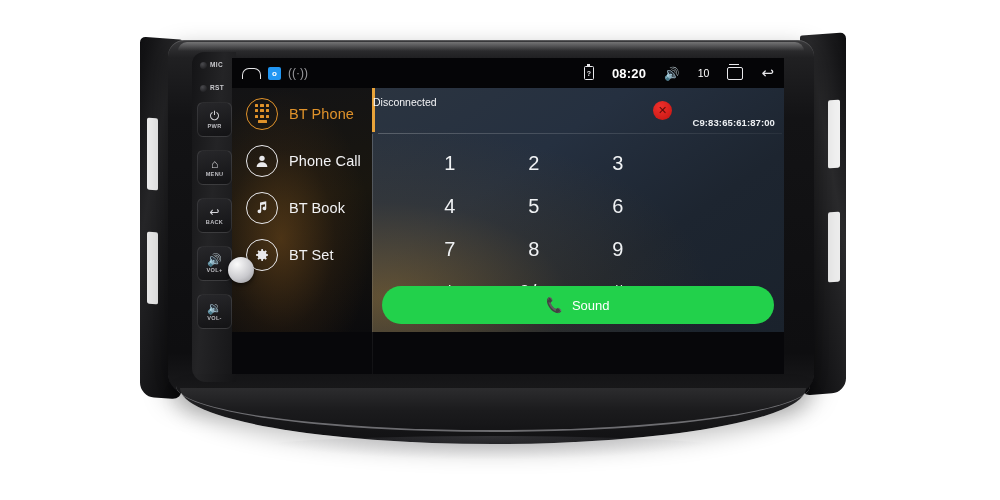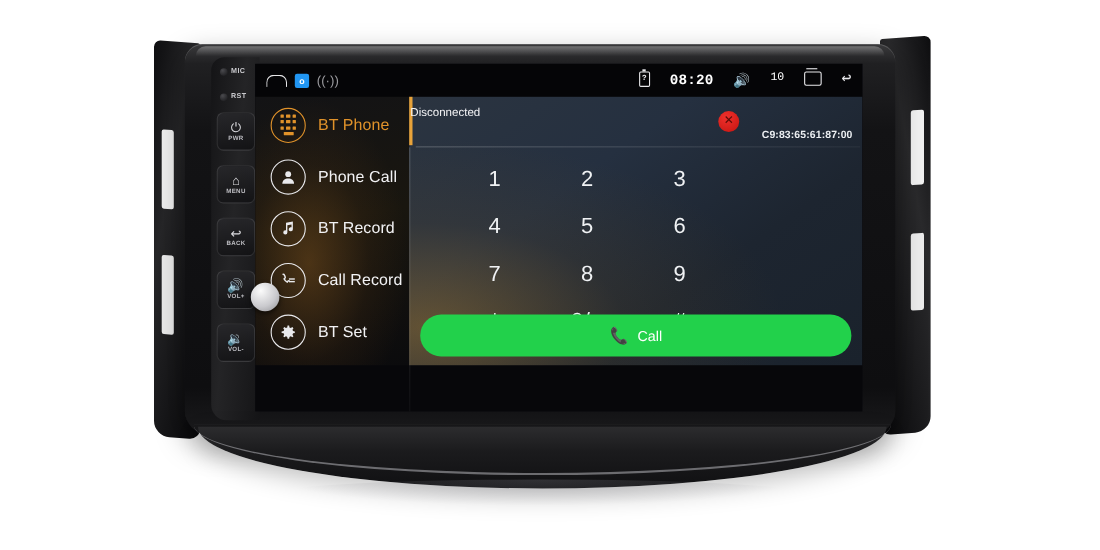--- a/index.html
+++ b/index.html
@@ -93,21 +93,21 @@
     background:#07070a;overflow:hidden;
   }
 
   
   .statusbar{
     position:absolute;left:0;top:0;width:100%;height:30px;background:#050507;
     display:flex;align-items:center;justify-content:space-between;
     padding:0 10px;box-sizing:border-box;
   }
   .sb-left{display:flex;align-items:center;gap:7px;}
-  .sb-right{display:flex;gap:18px;color:#ffffff;font-size:12.5px;font-family:Liberation Mono, monospace;}
+  .sb-right{display:flex;align-items:center;gap:18px;color:#ffffff;font-size:12.5px;}
   .ic-home{width:17px;height:10px;border:1.6px solid #e6e6e8;border-bottom:none;
            border-radius:7px 7px 0 0;}
   .ic-blue{width:13px;height:13px;background:#2196f3;border-radius:2px;display:flex;
            align-items:center;justify-content:center;color:#fff;font-size:8px;font-weight:700;}
   .ic-wifi{color:#9a9a9e;font-size:12px;line-height:12px;}
   .ic-batt{width:8px;height:12px;border:1.4px solid #e9e9ec;border-radius:1.5px;
            position:relative;display:flex;align-items:center;justify-content:center;
            color:#e9e9ec;font-size:7px;font-weight:700;}
   .ic-batt:before{content:"";position:absolute;top:-3px;left:2px;width:3px;height:1.6px;background:#e9e9ec;}
   .sb-time{font-size:13px;font-weight:600;letter-spacing:.2px;}
@@ -283,34 +283,24 @@
           </div>
           <div class="side-lbl">Phone Call</div>
         </div>
 
         <div class="side-item">
           <div class="side-ic">
             <svg width="15" height="15" viewBox="0 0 24 24" fill="#e9e9ec" aria-hidden="true">
               <path d="M10 18a3 3 0 1 1-3-3c.4 0 .7.06 1 .17V4l10-2v11.5a3 3 0 1 1-2-2.83V6.6l-6 1.2z"></path>
             </svg>
           </div>
-          <div class="side-lbl">BT Record</div>
-        </div>
-
-
-        <div class="side-item">
-          <div class="side-ic">
-            <svg width="16" height="16" viewBox="0 0 24 24" aria-hidden="true">
-              <path d="M5 3.5c1 0 1.6.4 2 1.4l.9 2.2c.3.8.1 1.4-.5 1.9l-1 .8c.9 1.9 2.4 3.4 4.3 4.3l.8-1c.5-.6 1.1-.8 1.9-.5" fill="none" stroke="#e9e9ec" stroke-width="2" stroke-linecap="round"></path>
-              <rect x="13" y="9" width="8" height="1.9" fill="#e9e9ec"></rect>
-              <rect x="13" y="12.6" width="8" height="1.9" fill="#e9e9ec"></rect>
-            </svg>
-          </div>
-          <div class="side-lbl">Call Record</div>
-        </div>
+          <div class="side-lbl">BT Book</div>
+        </div>
+
+
 
         <div class="side-item">
           <div class="side-ic">
             <svg width="16" height="16" viewBox="0 0 24 24" fill="#e9e9ec" aria-hidden="true">
               <path d="M12 8.2a3.8 3.8 0 1 0 0 7.6 3.8 3.8 0 0 0 0-7.6zm9 4.9v-2.2l-2.4-.4a6.9 6.9 0 0 0-.8-1.9l1.4-2-1.6-1.6-2 1.4a6.9 6.9 0 0 0-1.9-.8L13.3 3h-2.2l-.4 2.6c-.7.2-1.3.4-1.9.8l-2-1.4L5.2 6.6l1.4 2c-.4.6-.6 1.2-.8 1.9L3 10.9v2.2l2.8.4c.2.7.4 1.3.8 1.9l-1.4 2 1.6 1.6 2-1.4c.6.4 1.2.6 1.9.8l.4 2.5h2.2l.4-2.5c.7-.2 1.3-.4 1.9-.8l2 1.4 1.6-1.6-1.4-2c.4-.6.6-1.2.8-1.9z"></path>
             </svg>
           </div>
           <div class="side-lbl">BT Set</div>
         </div>
       </div>
@@ -335,21 +325,21 @@
           <div class="key">8</div>
           <div class="key">9</div>
           <div class="key">*</div>
           <div class="key">0/+</div>
           <div class="key">#</div>
         </div>
 
         <div class="actions">
           <div class="abtn dial">
             <span class="ph">📞</span>
-            <span>Call</span>
+            <span>Sound</span>
           </div>
         </div>
       </div>
     </div>
   </div>
 
   <div class="base"></div>
   <div class="base-rim"></div>
   <div class="base-shadow"></div>
 </div>

